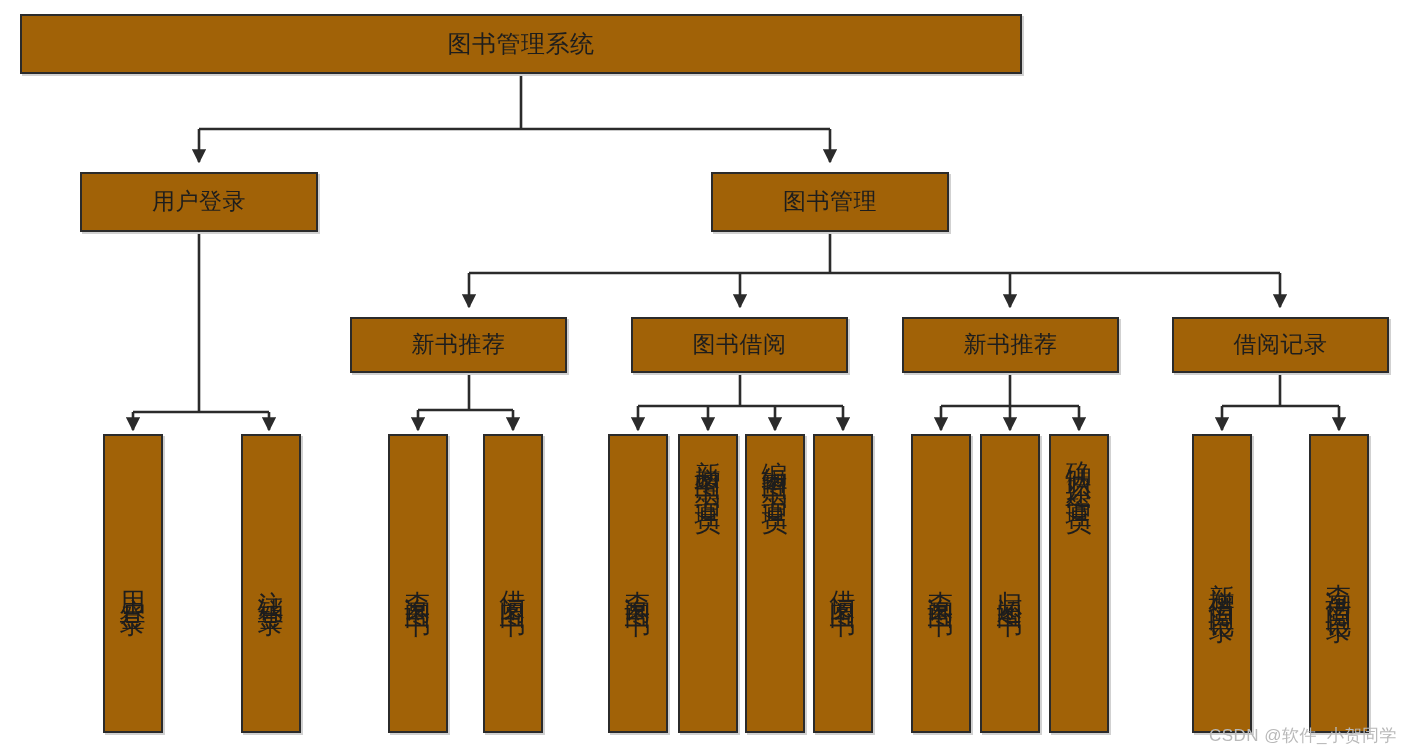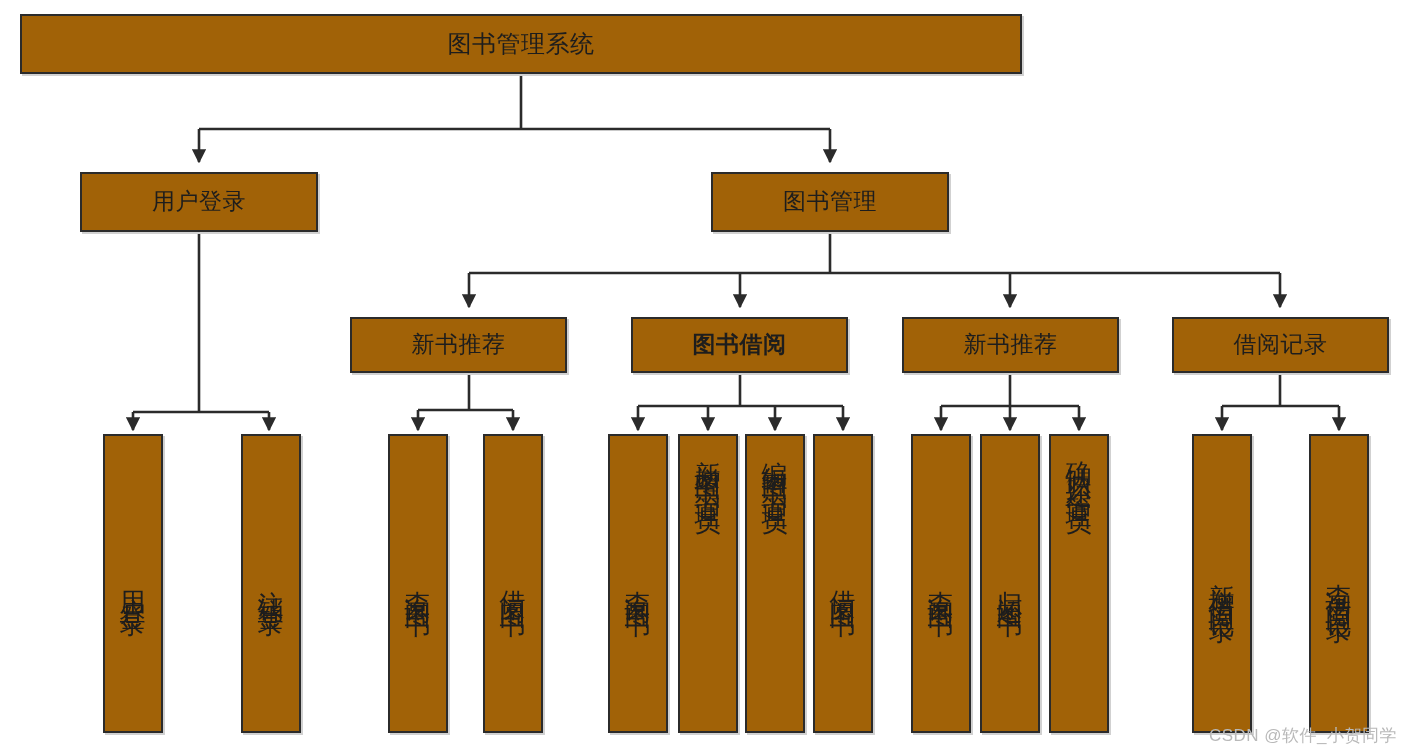--- a/index.html
+++ b/index.html
@@ -145,21 +145,21 @@
   </div>
 
   <div class="node h" style="left:711px; top:172px; width:238px; height:60px;">
     <span class="label">图书管理</span>
   </div>
 
   <div class="node h" style="left:350px; top:317px; width:217px; height:56px;">
     <span class="label">新书推荐</span>
   </div>
 
-  <div class="node h" style="left:631px; top:317px; width:217px; height:56px;font-weight:bold;">
+  <div class="node h" style="left:631px; top:317px; width:217px; height:56px;">
     <span class="label">图书借阅</span>
   </div>
 
   <div class="node h" style="left:902px; top:317px; width:217px; height:56px;">
     <span class="label">新书推荐</span>
   </div>
 
   <div class="node h" style="left:1172px; top:317px; width:217px; height:56px;">
     <span class="label">借阅记录</span>
   </div>

